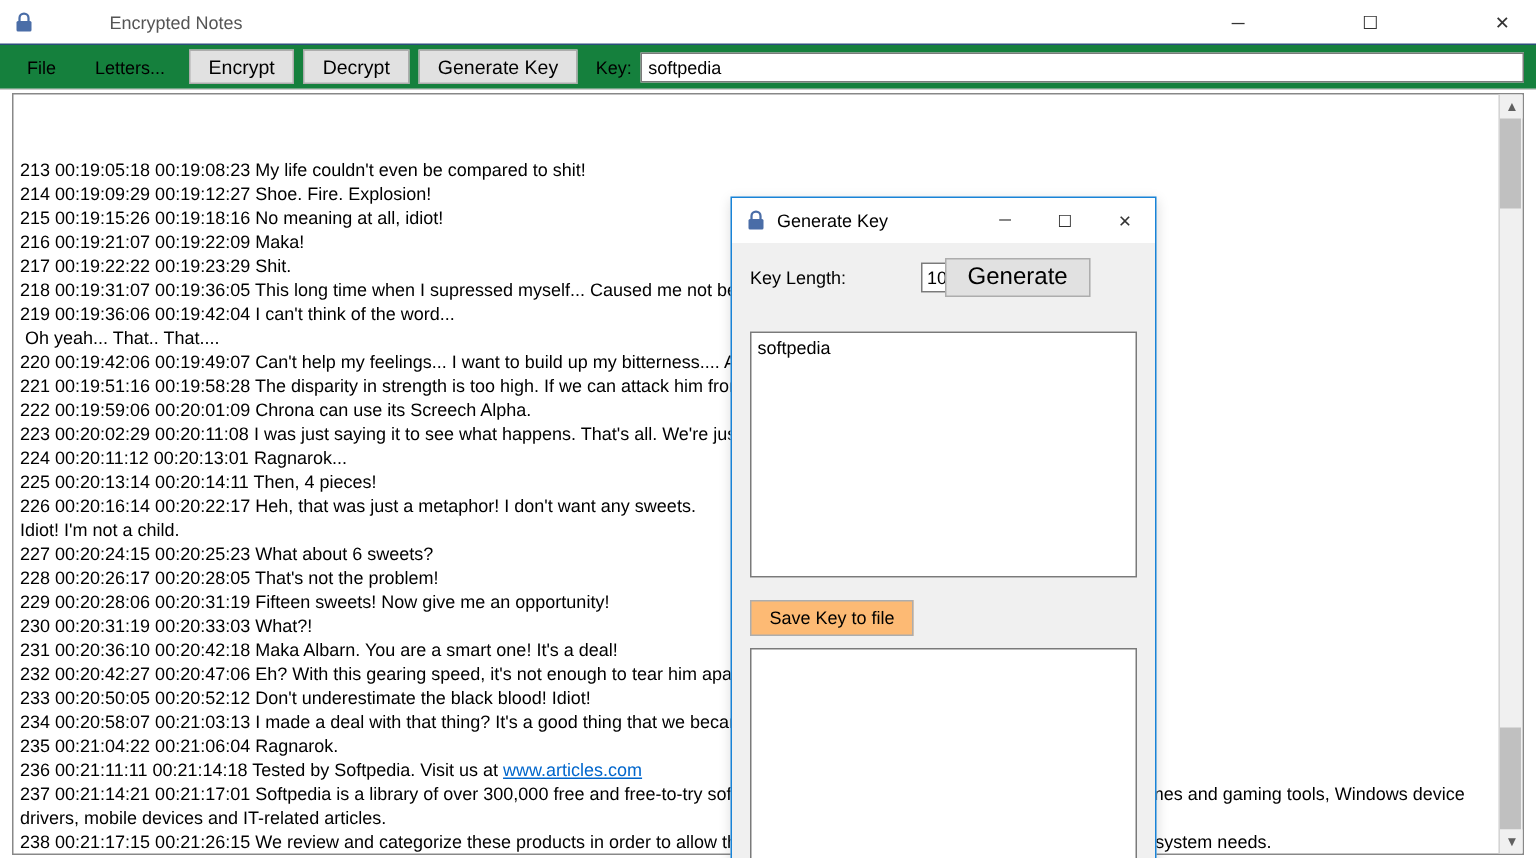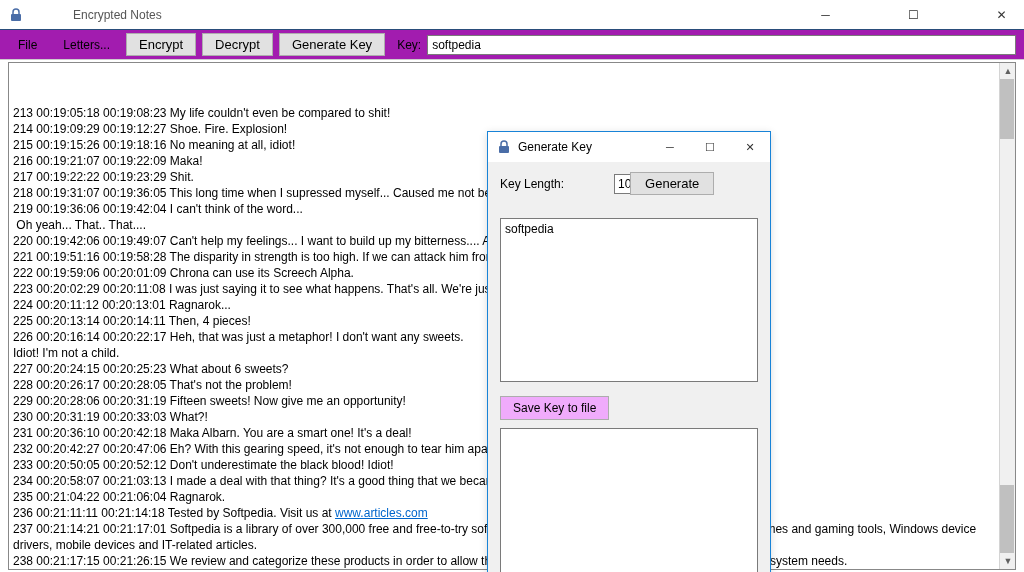--- a/index.html
+++ b/index.html
@@ -3,21 +3,21 @@
 <meta charset="utf-8">
 <style>
 * { box-sizing: border-box; margin: 0; padding: 0; font-family: 'Segoe UI', Tahoma, sans-serif; }
 body { background: #fff; width: 1024px; height: 572px; overflow: hidden; position: relative; }
 
 .titlebar { height: 30px; background: #fff; border-bottom: 1px solid #2a4d7a; display: flex; align-items: center; padding-left: 8px; gap: 43px; }
 .titlebar .icon { width: 16px; height: 16px; margin-right: 6px; }
 .titlebar .title { font-size: 12px; color: #555; flex: 1; }
 .titlebar .winbtn { width: 45px; height: 29px; display: flex; align-items: center; justify-content: center; font-size: 12px; color: #333; }
 
-.toolbar { height: 30px; background: #a21caf; border-bottom: 1px solid #ccc; display: flex; align-items: center; padding: 0 8px; gap: 6px; }
+.toolbar { height: 30px; background: #15803d; border-bottom: 1px solid #ccc; display: flex; align-items: center; padding: 0 8px; gap: 6px; }
 .toolbar .menuitem { font-size: 12px; padding: 4px 10px; color: #000; }
 .toolbar .btn { font-size: 13px; padding: 3px 12px; background: #e1e1e1; border: 1px solid #adadad; color: #000; cursor: pointer; }
 .toolbar .keylabel { font-size: 12px; margin-left: 6px; }
 .toolbar .keyinput { flex: 1; font-size: 12px; padding: 2px 4px; border: 1px solid #7a7a7a; background: #fff; }
 
 .content { position: relative; height: 512px; }
 .textarea-wrap { position: absolute; left: 8px; top: 2px; right: 8px; bottom: 2px; border: 1px solid #888; background: #fff; overflow: hidden; }
 .textarea { width: calc(100% - 16px); height: 100%; padding: 2px 4px; font-size: 12px; line-height: 16px; white-space: pre-wrap; overflow-y: auto; margin-top: 40px; }
 .textarea a { color: #0066cc; text-decoration: underline; }
 .scrollbar { position: absolute; right: 0; top: 0; width: 16px; height: 100%; background: #f0f0f0; border-left: 1px solid #d4d4d4; }
@@ -31,23 +31,23 @@
 .dialog .dtitlebar .dwinbtn { width: 40px; height: 29px; display: flex; align-items: center; justify-content: center; font-size: 11px; color: #333; }
 .dialog .body { padding: 10px 12px; }
 .dialog .radios { display: flex; gap: 20px; margin-bottom: 12px; font-size: 12px; }
 .dialog .radios label { display: flex; align-items: center; gap: 5px; }
 .dialog .radios input[type=radio] { width: 13px; height: 13px; }
 .dialog .row { display: flex; align-items: center; gap: 8px; margin-bottom: 23px; font-size: 12px; }
 .dialog .row .spinner { width: 50px; display: flex; padding-left: 42px; }
 .dialog .row .spinner input { width: 34px; font-size: 12px; padding: 2px 3px; border: 1px solid #7a7a7a; }
 .dialog .row .spinner .spin { width: 16px; display: flex; flex-direction: column; }
 .dialog .row .spinner .spin div { height: 10px; border: 1px solid #7a7a7a; background: #e1e1e1; font-size: 6px; display: flex; align-items: center; justify-content: center; }
-.dialog .row .btn { font-size: 13px; padding: 3px 14px; background: #e1e1e1; border: 1px solid #adadad; cursor: pointer; }
+.dialog .row .btn { font-size: 16px; padding: 3px 14px; background: #e1e1e1; border: 1px solid #adadad; cursor: pointer; }
 .dialog .keyout { width: 100%; height: 164px; border: 1px solid #7a7a7a; background: #fff; font-size: 12px; padding: 3px 4px; resize: none; }
-.dialog .savebtn { font-size: 12px; padding: 4px 12px; background: #f0abfc; border: 1px solid #adadad; margin-top: 10px; cursor: pointer; }
+.dialog .savebtn { font-size: 12px; padding: 4px 12px; background: #fdba74; border: 1px solid #adadad; margin-top: 10px; cursor: pointer; }
 .dialog .filebox { width: 100%; height: 158px; border: 1px solid #7a7a7a; background: #fff; margin-top: 8px; }
 
 svg.lock { display: block; }
 </style>
 </head>
 <body>
 
 <div class="titlebar">
   <span class="icon">
     <svg class="lock" width="16" height="16" viewBox="0 0 16 16">

